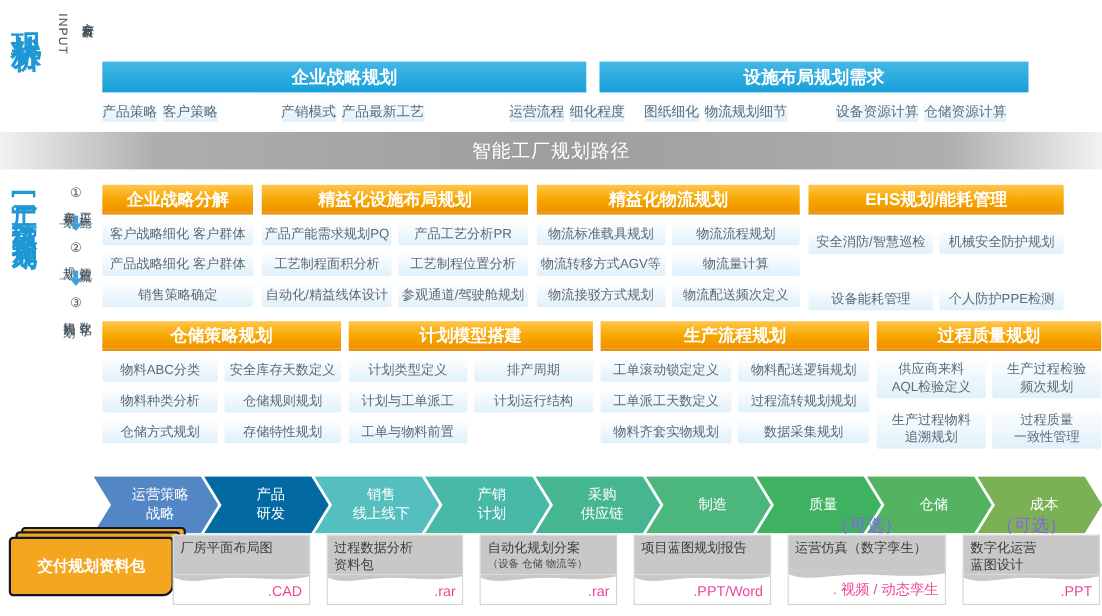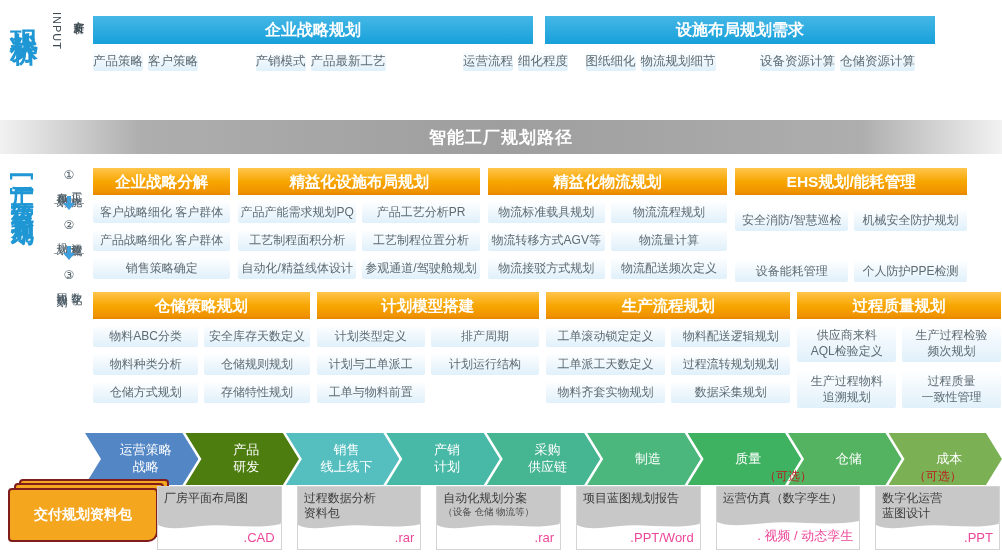--- a/index.html
+++ b/index.html
@@ -24,37 +24,37 @@
     color:#4a5a64; line-height:1.35; letter-spacing:1px; }
   .step-arrow { display:flex; align-items:center; gap:3px; margin:8px 0; }
   .step-arrow .dash { width:6px; height:1px; background:#9aa4aa; }
   .step-arrow .arr { display:flex; flex-direction:column; align-items:center; }
   .step-arrow .arr .stem { width:4px; height:7px; background:#3f9fdc; }
   .step-arrow .arr .head { width:0; height:0; border-left:6px solid transparent;
     border-right:6px solid transparent; border-top:7px solid #3f9fdc; }
 
   
   .top-area { left:93px; top:16px; width:842px; }
-  .top-headers { display:flex; gap:12px; height:28px; }
+  .top-headers { display:flex; gap:12px; height:28px;margin-top:40px; }
   .bluehead { background:linear-gradient(180deg,#45b7e6,#17a0da); color:#fff;
     font-size:16px; font-weight:bold; display:flex; align-items:center; justify-content:center; }
   .bluehead.hA { width:440px; } .bluehead.hB { width:390px; }
   .chip-row { display:flex; justify-content:space-between; margin-top:7px; width:842px; }
   .chip-col { display:flex; flex-direction:row; gap:5px; }
   .chip-col:nth-child(1){width:160px} .chip-col:nth-child(2){width:205px}
   .chip-col:nth-child(3){width:120px} .chip-col:nth-child(4){width:172px}
   .chip-col:nth-child(5){width:175px}
   .chip { background:linear-gradient(180deg,#fdfeff 0%,#e0f0fa 100%);
     color:#5d6b73; font-size:12.5px; height:20px; line-height:20px; text-align:center;
     border-radius:2px; white-space:nowrap; }
 
   
   .banner { left:0; top:120px; width:1002px; height:34px;
     background:linear-gradient(90deg,#f2f2f2 0%,#aeaeae 14%,#9e9e9e 50%,#aeaeae 86%,#f2f2f2 100%);
-    color:#fff; font-size:17px; font-weight:bold; display:flex; align-items:center; justify-content:center;
+    color:#fff; font-size:17px; font-weight:normal; display:flex; align-items:center; justify-content:center;
     letter-spacing:1px; }
 
   
   .secrow { display:flex; }
   #row1 { left:93px; top:168px; width:874px; gap:8px; }
   #row2 { left:93px; top:292px; width:908px; gap:7px; }
   #row1 .sec:nth-child(1){width:140px} #row1 .sec:nth-child(2){width:246px}
   #row1 .sec:nth-child(3){width:244px} #row1 .sec:nth-child(4){width:236px}
   #row2 .sec:nth-child(1){width:220px} #row2 .sec:nth-child(2){width:226px}
   #row2 .sec:nth-child(3){width:248px} #row2 .sec:nth-child(4){width:207px}
@@ -74,29 +74,29 @@
   .chain { left:85px; top:412px; width:917px; height:52px; display:flex;margin-top:21px; }
   .chev { flex:1 1 0; margin-left:-13px; color:#fff; font-size:13px;
     display:flex; align-items:center; justify-content:center; text-align:center;
     white-space:pre-line; line-height:1.3; padding-left:12px; padding-right:4px;
     clip-path:polygon(0% 0%, calc(100% - 16px) 0%, 100% 50%, calc(100% - 16px) 100%, 0% 100%, 16px 50%); }
   .chev:first-child { margin-left:0; }
 
   
   .package { left:8px; top:488px; width:150px; height:54px; }
   .package .layer { position:absolute; inset:0; background:#f4a61f;
-    border:2px solid #7f1d1d; border-radius:4px;font-family:Liberation Mono, monospace; }
+    border:2px solid #0f172a; border-radius:4px;font-family:Liberation Mono, monospace; }
   .package .l1 { transform:translate(11px,-9px); }
   .package .l2 { transform:translate(6px,-5px); }
   .package .front { display:flex; align-items:center; justify-content:center;
     color:#fff; font-size:14px; font-weight:bold; border-radius:4px 4px 10px 4px; }
   .cards { left:157px; top:468px; width:843px; display:flex; gap:15px; }
   .card-wrap { flex:1 1 0; display:flex; flex-direction:column; }
   .card-wrap.wide { flex:1.16 1 0; }
-  .opt { height:18px; font-size:12px; color:#b91c1c; text-align:center; }
+  .opt { height:18px; font-size:16px; color:#8b5cf6; text-align:center; }
   .card { height:64px; border:1px solid #d4d4d4; background:#fff;
     display:flex; flex-direction:column; }
   .card-top { flex:1; background:#c8c8c8; padding:4px 6px 0 6px; }
   .card-name { font-size:12px; color:#3c3c3c; white-space:pre-line; line-height:1.25; }
   .card-sub { font-size:9.5px; color:#4a4a4a; }
   .card-wave { display:block; width:100%; height:8px; flex:none; }
   .card-ext { flex:none; font-size:13px; color:#ec4899; text-align:right;
     padding:0 6px 4px 6px; }
 </style>
 </head>
@@ -257,21 +257,21 @@
 追溯规划</div>
         <div class="chip sec-chip tall">过程质量
 一致性管理</div>
       </div>
     </div>
   </div>
 
 <div class="abs chain" id="chain">
     <div class="chev" style="background: rgb(82, 134, 197);">运营策略
 战略</div>
-    <div class="chev" style="background: #4d7c0f;">产品
+    <div class="chev" style="background: #0369a1;">产品
 研发</div>
     <div class="chev" style="background: rgb(85, 191, 192);">销售
 线上线下</div>
     <div class="chev" style="background: rgb(71, 185, 166);">产销
 计划</div>
     <div class="chev" style="background: rgb(70, 181, 145);">采购
 供应链</div>
     <div class="chev" style="background: rgb(75, 183, 125);">制造</div>
     <div class="chev" style="background: rgb(63, 178, 98);">质量</div>
     <div class="chev" style="background: rgb(84, 179, 96);">仓储</div>

